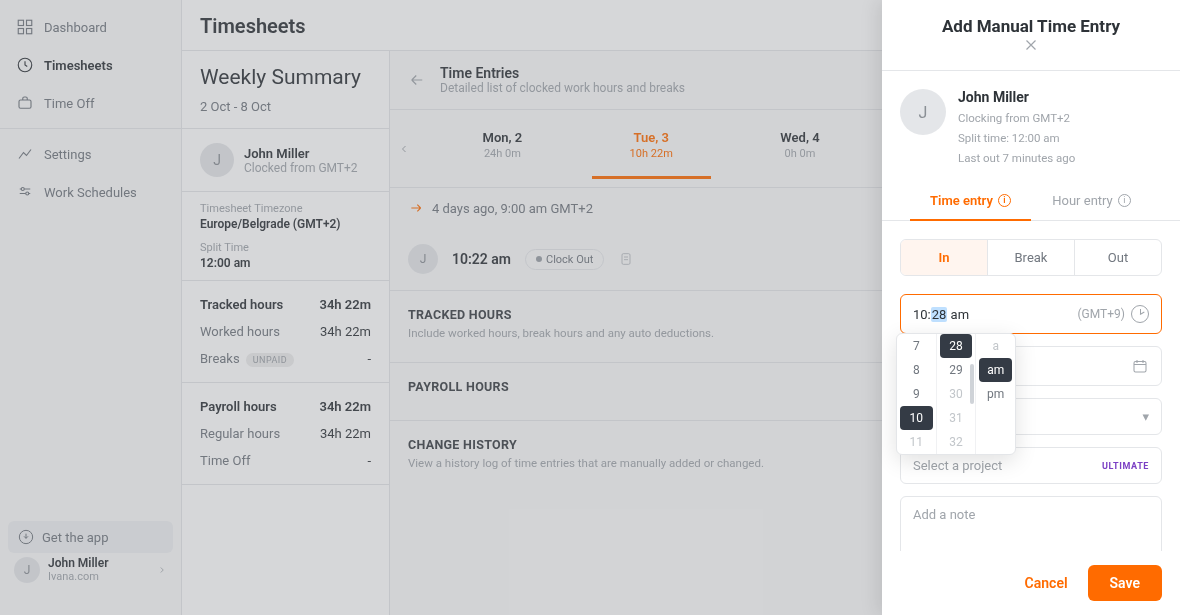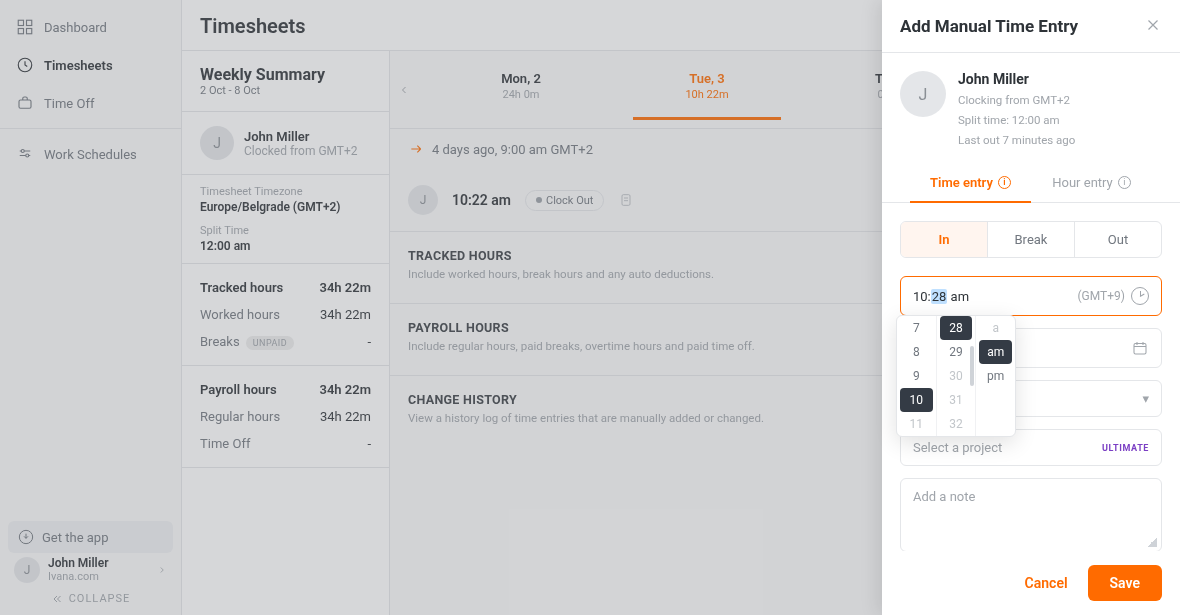--- a/index.html
+++ b/index.html
@@ -33,22 +33,22 @@
   .user-name{font-weight:600;font-size:12px;}
   .user-org{font-size:11px;color:var(--text-muted);}
   .collapse{position:absolute;bottom:4px;left:0;right:0;display:flex;align-items:center;justify-content:center;gap:6px;padding:6px 0;color:var(--text-muted);font-size:11px;letter-spacing:1px;}
   
   .page-title{position:absolute;left:200px;top:14px;font-size:20px;font-weight:600;}
   .hbar{position:absolute;left:182px;right:0;top:50px;height:1px;background:var(--border);}
   
   .summary{position:absolute;left:182px;top:51px;width:208px;bottom:0;border-right:1px solid var(--border);background:#fff;}
   .summary .block{padding:14px 18px;border-bottom:1px solid var(--border);}
   .summary .block.small{padding:10px 18px;}
-  .ws-title{font-weight:700;font-size:16px;}
-  .ws-range{color:var(--text-light);font-size:11px;margin-top:0;}
+  .ws-title{font-weight:400;font-size:21px;}
+  .ws-range{color:var(--text-light);font-size:13px;margin-top:10px;}
   .user-block{display:flex;align-items:center;gap:10px;}
   .user-block .avatar{width:34px;height:34px;font-size:14px;}
   .ub-name{font-weight:600;}
   .ub-sub{color:var(--text-muted);font-size:12px;}
   .tz-label{color:var(--text-muted);font-size:11px;}
   .tz-val{font-weight:600;font-size:12px;margin-top:2px;}
   .kv{display:flex;justify-content:space-between;padding:6px 0;font-size:13px;}
   .kv .k{color:var(--text-light);}
   .kv.strong .k{color:var(--text);font-weight:600;}
   .kv.strong .v{font-weight:600;}
@@ -73,21 +73,21 @@
   .entry-row .avatar{width:30px;height:30px;}
   .entry-time{font-weight:600;font-size:14px;}
   .pill{border:1px solid var(--border);border-radius:14px;padding:3px 10px;font-size:11px;color:var(--text-light);display:inline-flex;align-items:center;gap:4px;}
   .section{padding:16px 18px 22px;border-top:1px solid var(--border);}
   .section h4{margin:0 0 4px;font-size:12.5px;letter-spacing:0.3px;font-weight:700;color:#3b4046;}
   .section p{margin:0;font-size:11.5px;color:var(--text-muted);}
   
   .scrim{position:absolute;left:0;top:0;width:882px;height:615px;background:rgba(120,124,130,0.30);pointer-events:none;}
   
   .drawer{position:absolute;right:0;top:0;width:298px;height:615px;background:#fff;box-shadow:-4px 0 18px rgba(0,0,0,0.10);}
-  .drawer-head{display:flex;justify-content:space-between;padding:16px 18px;border-bottom:1px solid var(--border);}
+  .drawer-head{display:flex;align-items:center;justify-content:space-between;padding:16px 18px;border-bottom:1px solid var(--border);flex-direction:column;}
   .drawer-title{font-size:17px;font-weight:700;}
   .close-x{color:var(--text-muted);cursor:pointer;}
   .d-user{display:flex;gap:12px;padding:18px;}
   .d-user .avatar{width:46px;height:46px;font-size:16px;}
   .d-user .nm{font-weight:700;font-size:14px;}
   .d-user .ln{color:var(--text-muted);font-size:11.5px;margin-top:6px;}
   .tabs{display:flex;border-bottom:1px solid var(--border);padding:0 28px;}
   .tab{flex:1;text-align:center;padding:10px 0 12px;color:var(--text-muted);font-size:13px;position:relative;display:flex;justify-content:center;align-items:center;gap:5px;cursor:pointer;}
   .tab.active{color:var(--orange);font-weight:600;}
   .tab.active::after{content:"";position:absolute;left:0;right:0;bottom:-1px;height:2px;background:var(--orange);}
@@ -145,20 +145,26 @@
     <div class="nav-item">
       <svg class="nav-icon" viewBox="0 0 24 24">
           <rect x="4" y="8" width="16" height="11" rx="2" fill="none" stroke="currentColor" stroke-width="1.5"></rect>
           <path d="M9 8V6a2 2 0 0 1 2-2h2a2 2 0 0 1 2 2v2" fill="none" stroke="currentColor" stroke-width="1.5"></path>
         </svg>
       <span>Time Off</span>
     </div>
     <div class="nav-sep"></div>
     <div class="nav-item">
       <svg class="nav-icon" viewBox="0 0 24 24">
+          <path d="M4 18 L10 10 L14 14 L20 6" fill="none" stroke="currentColor" stroke-width="1.5"></path>
+        </svg>
+      <span>Settings</span>
+    </div>
+    <div class="nav-item">
+      <svg class="nav-icon" viewBox="0 0 24 24">
           <path d="M5 8h14M5 14h14" stroke="currentColor" stroke-width="1.5"></path>
           <circle cx="9" cy="8" r="2" fill="#fafafa" stroke="currentColor" stroke-width="1.5"></circle>
           <circle cx="15" cy="14" r="2" fill="#fafafa" stroke="currentColor" stroke-width="1.5"></circle>
         </svg>
       <span>Work Schedules</span>
     </div>
   </div>
   <div class="get-app">
     <svg width="16" height="16" viewBox="0 0 24 24">
         <circle cx="12" cy="12" r="10" fill="none" stroke="currentColor" stroke-width="1.5"></circle>
@@ -171,26 +177,20 @@
         <span>J</span>
       </div>
     <div class="user-meta">
       <div class="user-name">John Miller</div>
       <div class="user-org">Ivana.com</div>
     </div>
     <svg width="10" height="10" viewBox="0 0 24 24">
         <path d="M9 6l6 6-6 6" fill="none" stroke="#a0a5ab" stroke-width="2"></path>
       </svg>
   </div>
-  <div class="collapse">
-    <svg width="12" height="12" viewBox="0 0 24 24">
-        <path d="M12 6l-6 6 6 6M19 6l-6 6 6 6" fill="none" stroke="currentColor" stroke-width="2"></path>
-      </svg>
-    <span>COLLAPSE</span>
-  </div>
 </div>
 
 <div class="page-title">Timesheets</div>
 <div class="hbar"></div>
 
 <div class="summary">
   <div class="block">
     <div class="ws-title">Weekly Summary</div>
     <div class="ws-range">2 Oct - 8 Oct</div>
   </div>
@@ -234,33 +234,48 @@
         <span class="v">34h 22m</span>
       </div>
     <div class="kv">
         <span class="k">Time Off</span>
         <span class="v">-</span>
       </div>
   </div>
 </div>
 
 <div class="entries">
+  <div class="entries-head">
+    <div class="back-arrow">
+      <svg width="18" height="18" viewBox="0 0 24 24">
+          <path d="M19 12H5m0 0l6-6m-6 6l6 6" fill="none" stroke="currentColor" stroke-width="1.6"></path>
+        </svg>
+    </div>
+    <div>
+      <div class="eh-title">Time Entries</div>
+      <div class="eh-sub">Detailed list of clocked work hours and breaks</div>
+    </div>
+  </div>
   <div class="day-strip">
     <div class="ds-arrow">
       <svg width="12" height="12" viewBox="0 0 24 24">
           <path d="M15 6l-6 6 6 6" fill="none" stroke="currentColor" stroke-width="2"></path>
         </svg>
     </div>
     <div class="day">
         <div class="d-name">Mon, 2</div>
         <div class="d-hours">24h 0m</div>
       </div>
     <div class="day active">
         <div class="d-name">Tue, 3</div>
         <div class="d-hours">10h 22m</div>
+      </div>
+    <div class="day">
+        <div class="d-name">Wed, 4</div>
+        <div class="d-hours">0h 0m</div>
       </div>
     <div class="day">
         <div class="d-name">Thu, 5</div>
         <div class="d-hours">0h 0m</div>
       </div>
     <div class="day">
         <div class="d-name">F</div>
         <div class="d-hours"></div>
       </div>
   </div>
@@ -287,21 +302,20 @@
           <path d="M9 9h6M9 13h6" stroke="currentColor" stroke-width="1.4"></path>
         </svg>
     </span>
   </div>
   <div class="section">
     <h4>TRACKED HOURS</h4>
     <p>Include worked hours, break hours and any auto deductions.</p>
   </div>
   <div class="section">
     <h4>PAYROLL HOURS</h4>
-    <p>Include regular hours, paid breaks, overtime hours and paid time off.</p>
   </div>
   <div class="section">
     <h4>CHANGE HISTORY</h4>
     <p>View a history log of time entries that are manually added or changed.</p>
   </div>
 </div>
 
 <div class="scrim"></div>
 
 <div class="drawer">

